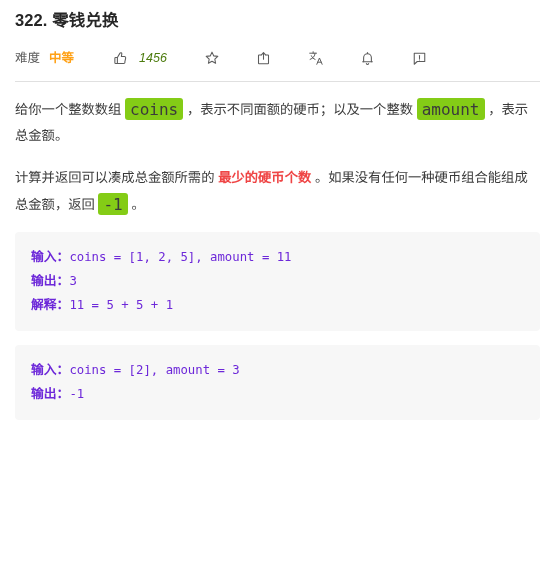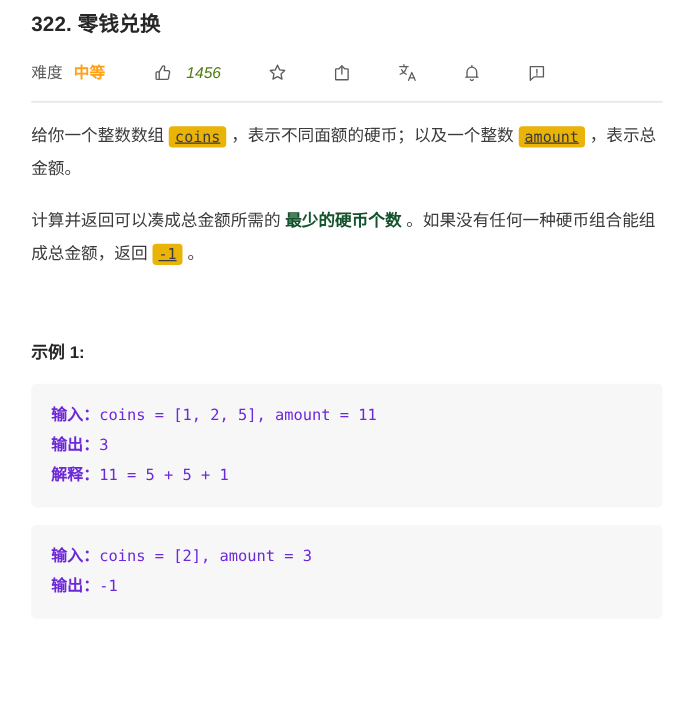--- a/index.html
+++ b/index.html
@@ -13,21 +13,21 @@
     overflow: hidden;
     font-family: "Liberation Sans", "DejaVu Sans", sans-serif;
     color: #262626;
     -webkit-font-smoothing: antialiased;
   }
   .page {
     position: relative;
     width: 555px;
     height: 464px;
     box-sizing: border-box;
-    padding: 0 25px;
+    padding: 0 15px;
   }
 
   
   .title-row {
     padding-top: 8px;
     height: 30px;
   }
   .title {
     font-size: 16.5px;
     font-weight: 600;
@@ -98,32 +98,31 @@
     line-height: 26px;
     color: #3b3b3b;
   }
   .para {
     margin: 0 0 0 0;
     padding: 0;
   }
   .para + .para { margin-top: 16px; }
 
   code.inline {
-    background: #eab308;
+    background: #84cc16;
     border-radius: 3px;
     padding: 1.5px 5px;
     font-family: "DejaVu Sans Mono", "Liberation Mono", monospace;
-    font-size: 12px;
+    font-size: 16px;
     color: #3b3b3b;
     white-space: nowrap;
-    text-decoration: underline;
   }
   b, .bold {
     font-weight: 700;
-    color: #14532d;
+    color: #ef4444;
   }
 
   .example-heading {
     font-size: 13.5px;
     font-weight: 700;
     color: #262626;
     margin-top: 34px;
     margin-bottom: 0;
     line-height: 22px;
   }
@@ -228,21 +227,20 @@
 
   <div class="divider"></div>
 
   <div class="content">
 
     <p class="para"><span>给你一个整数数组</span> <code class="inline">coins</code> <span>，表示不同面额的硬币；以及一个整数</span> <code class="inline">amount</code> <span>，表示总金额。</span></p>
 
     <p class="para"><span>计算并返回可以凑成总金额所需的</span> <b>最少的硬币个数</b> <span>。如果没有任何一种硬币组合能组成总金额，返回</span> <code class="inline">-1</code> <span>。</span></p>
 
 
-    <div class="example-heading first">示例 1:</div>
     <pre class="codeblock"><span class="k">输入：</span><span>coins = [1, 2, 5], amount = 11</span>
 <span class="k">输出：</span><span>3</span>
 <span class="k">解释：</span><span>11 = 5 + 5 + 1</span></pre>
 
     <pre class="codeblock"><span class="k">输入：</span><span>coins = [2], amount = 3</span>
 <span class="k">输出：</span><span>-1</span></pre>
 
   </div>
 </div>
 

